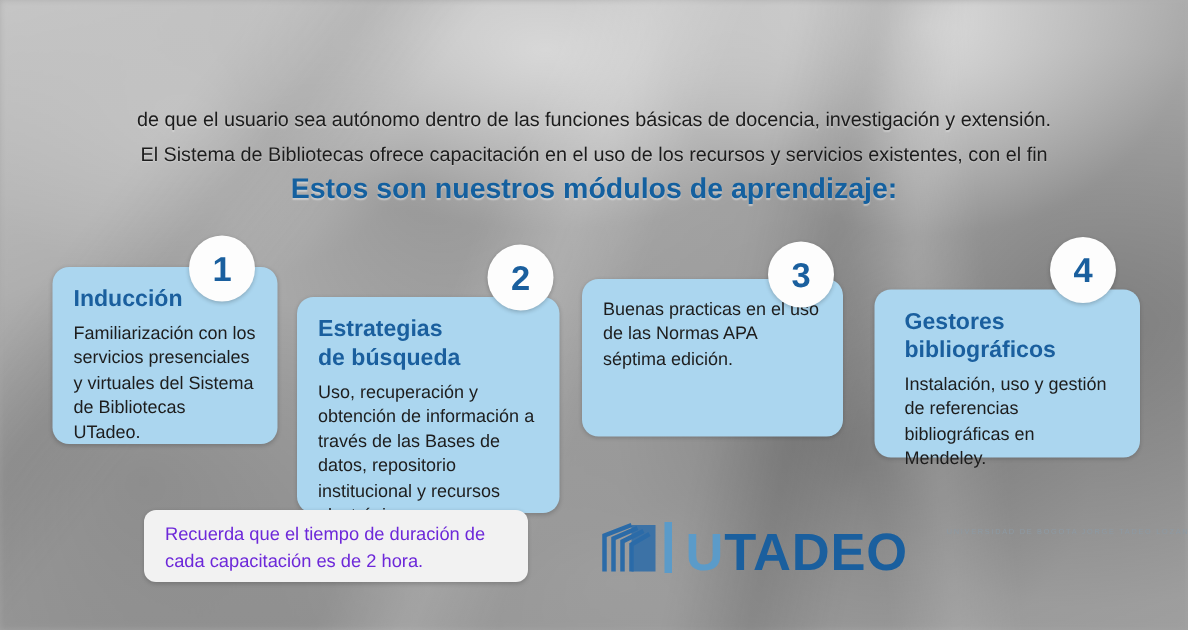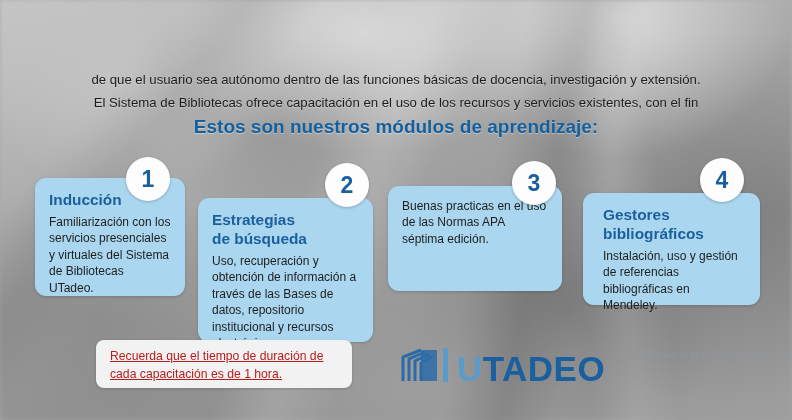--- a/index.html
+++ b/index.html
@@ -127,25 +127,24 @@
   .note {
     position: absolute;
     left: 96px;
     top: 340px;
     width: 256px;
     height: 48px;
     box-sizing: border-box;
     background: #f2f2f2;
     border-radius: 8px;
     padding: 8px 14px;
-    color: #b91c1c;
+    color: #6d28d9;
     font-size: 12.2px;
     line-height: 17.5px;
     box-shadow: 0 1px 3px rgba(0,0,0,0.18);
-    text-decoration: underline;
   }
   .note p { margin: 0; }
 
   
   .logo {
     position: absolute;
     left: 399px;
     top: 340px;
     height: 56px;
     display: flex;
@@ -219,21 +218,21 @@
 
   <div class="card" id="card4">
     <p class="card-title">Gestores
 bibliográficos</p>
     <p class="card-body">Instalación, uso y gestión de referencias bibliográficas en Mendeley.</p>
   </div>
   <div class="badge" id="badge4">4</div>
 
   <div class="note">
     <p>Recuerda que el tiempo de duración de</p>
-    <p>cada capacitación es de 1 hora.</p>
+    <p>cada capacitación es de 2 hora.</p>
   </div>
 
   <div class="logo">
     <span class="logo-mark">
       <svg width="54" height="44" viewBox="0 0 54 44" aria-hidden="true">
         <g fill="none" stroke="#2b6ba8" stroke-width="3">
           <path d="M4 37 L4 13 L22 6"></path>
           <path d="M10 37 L10 15 L26 8"></path>
           <path d="M16 37 L16 17 L30 10"></path>
           <path d="M22 37 L22 19 L34 12"></path>

